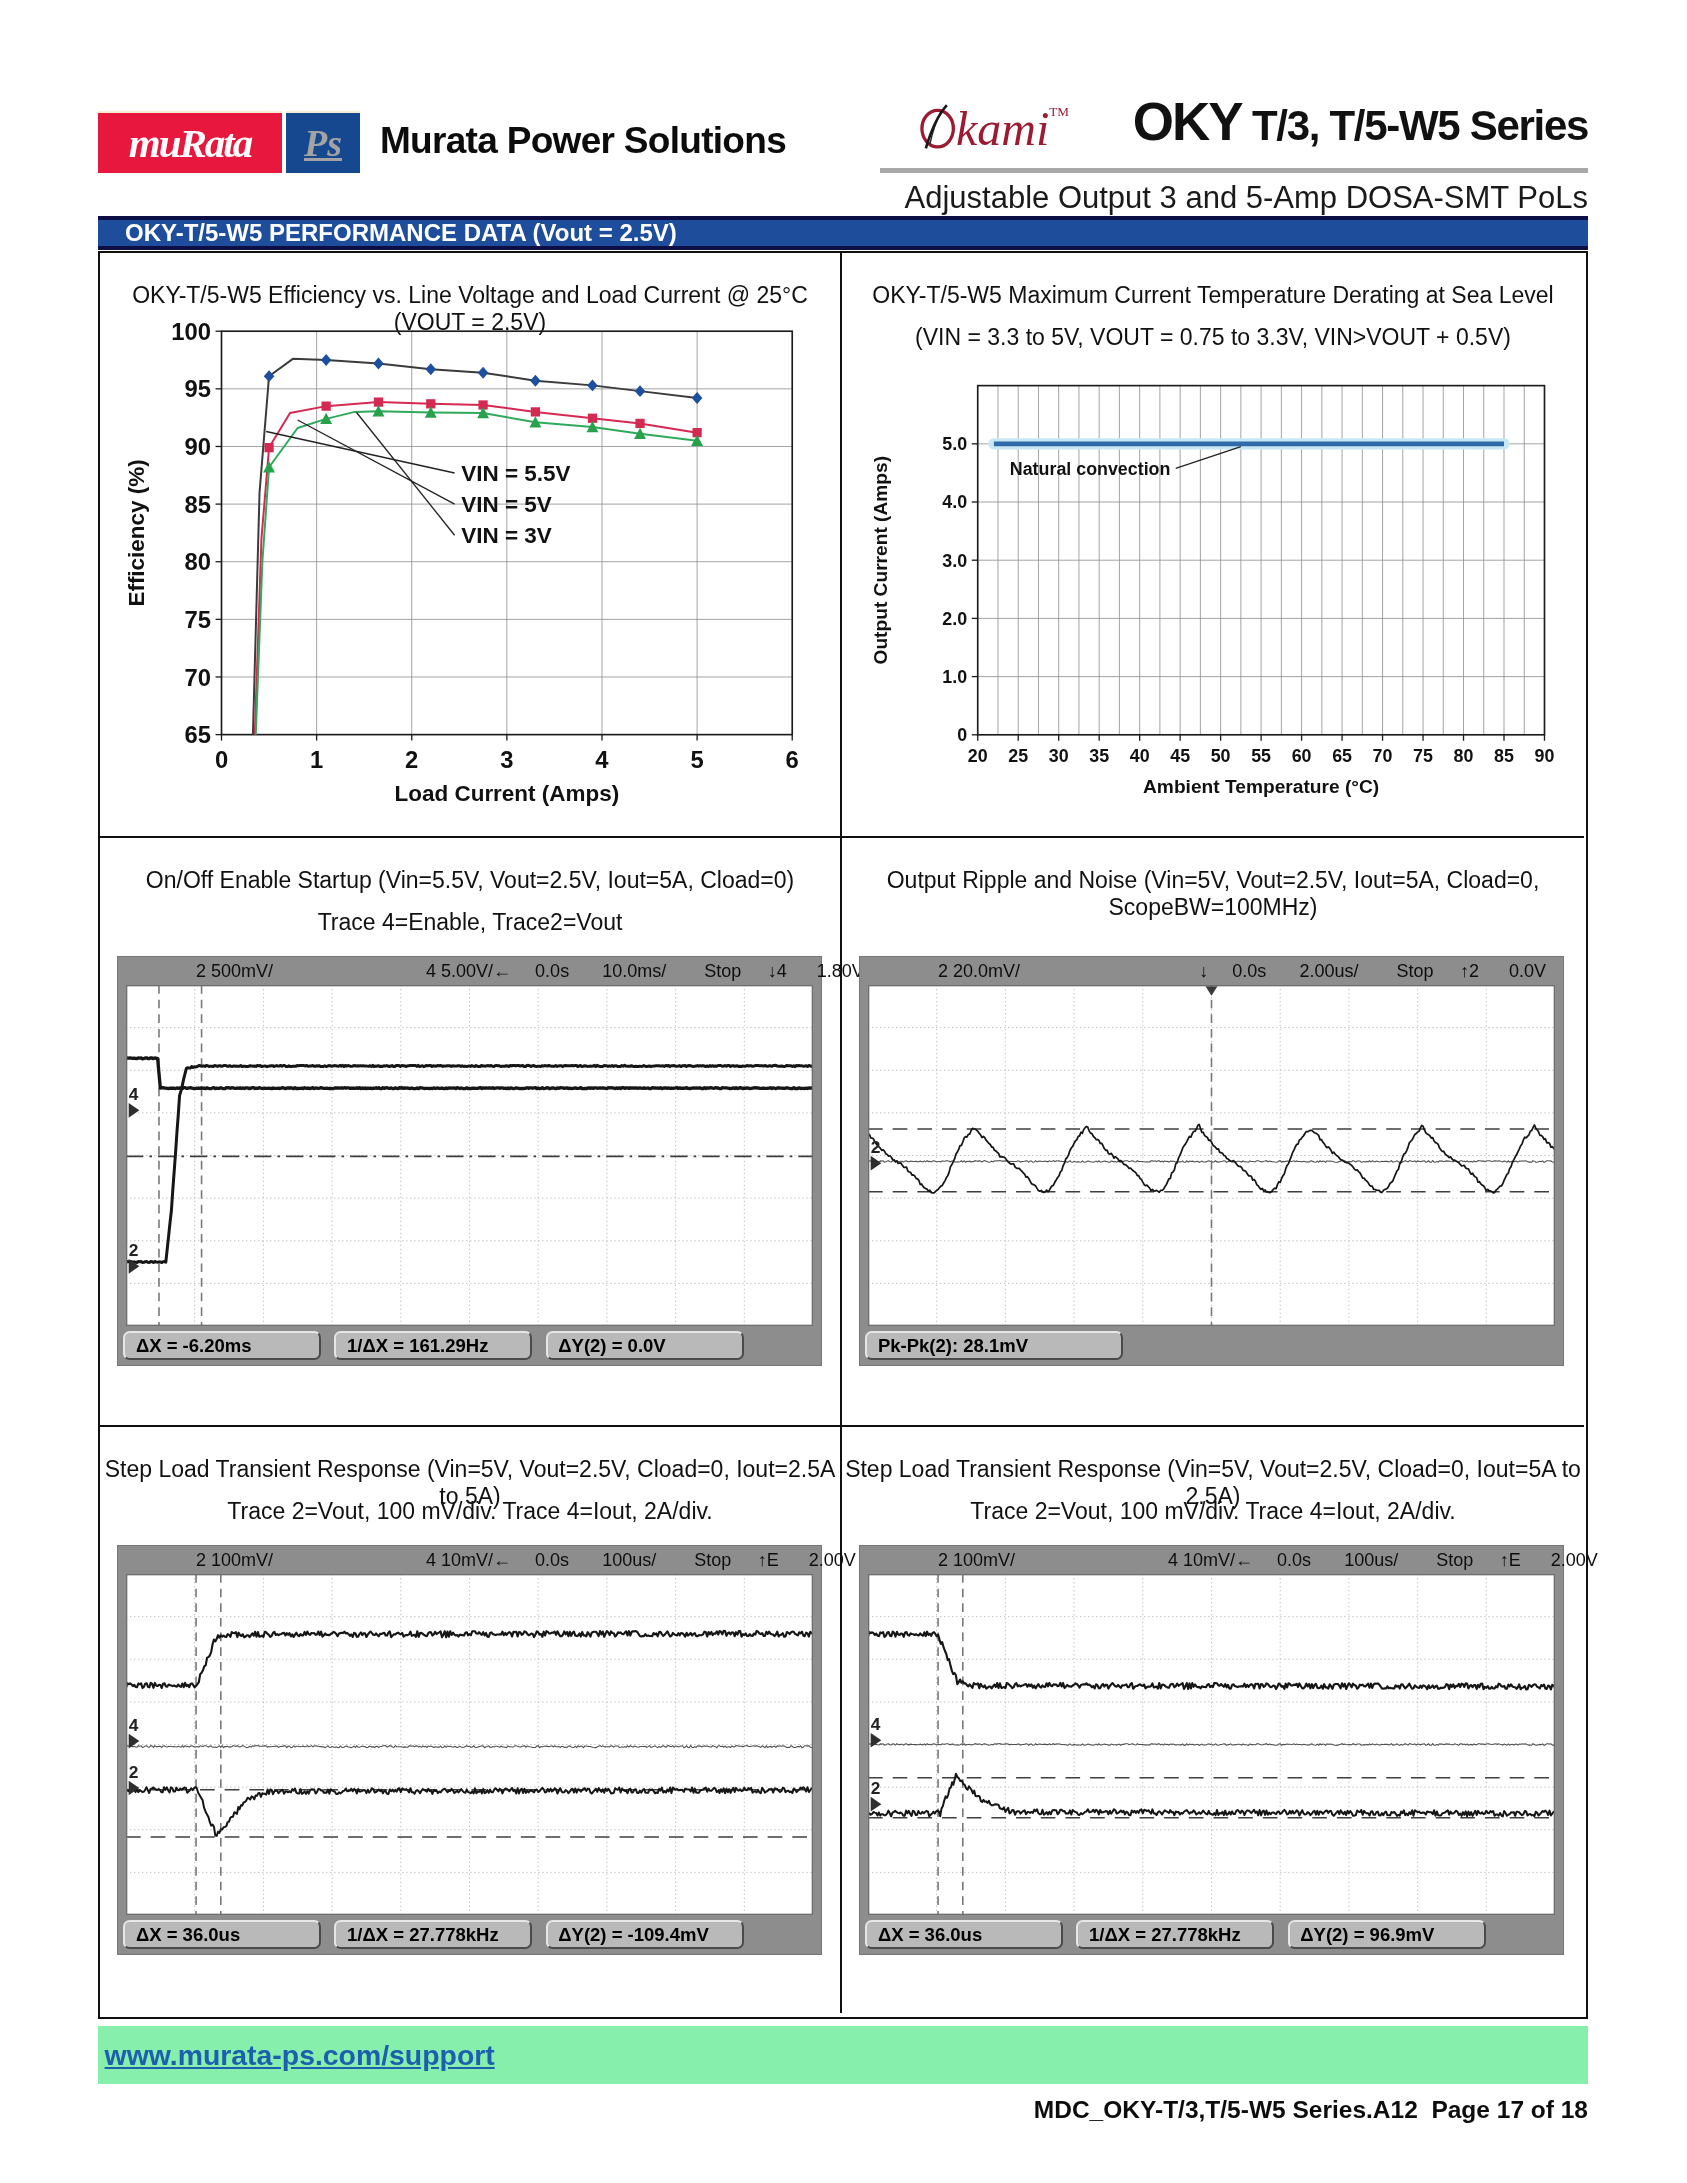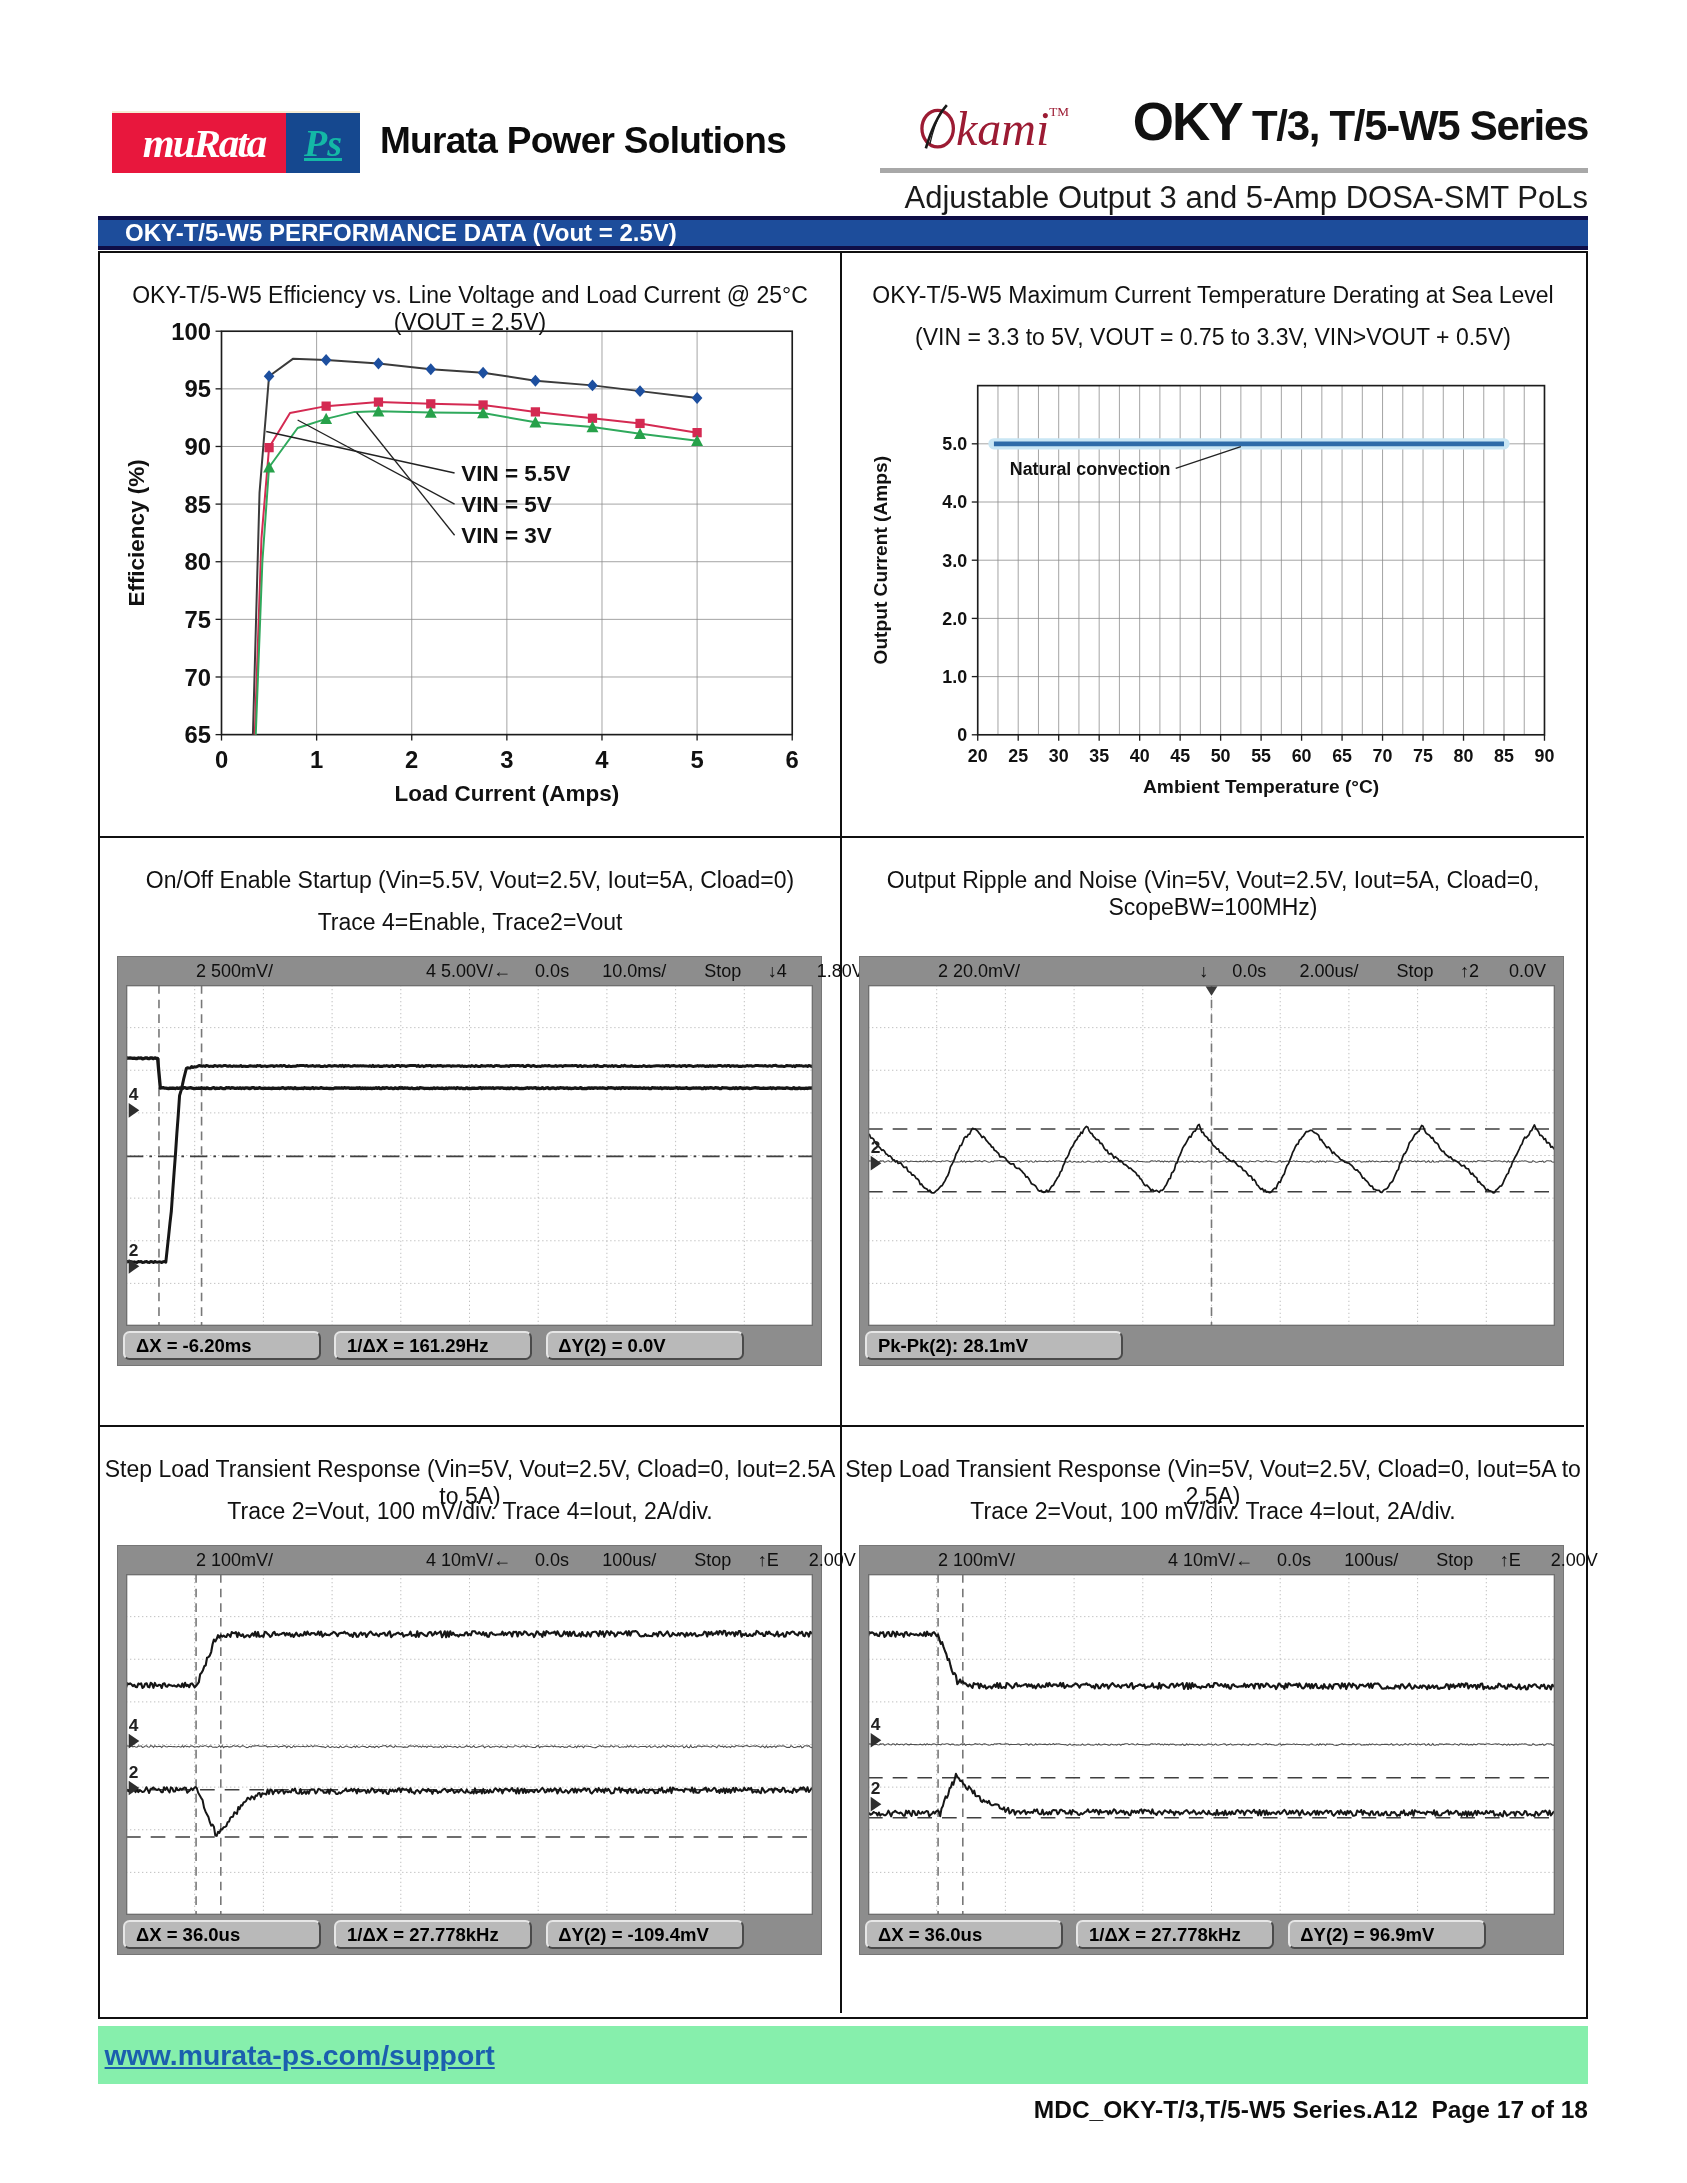--- a/index.html
+++ b/index.html
@@ -1,26 +1,26 @@
 <!DOCTYPE html>
 <html style="font-size:10.6px"><head>
 <meta charset="utf-8">
 <style>
   html,body{margin:0;padding:0;background:#e9e9e9;}
   .page{position:relative;width:1687px;height:2183px;background:#ffffff;overflow:hidden;
         font-family:"Liberation Sans","DejaVu Sans",sans-serif;color:#111;}
   
-  .murata-box{position:absolute;left:112px;top:111px;width:184px;height:60px;background:#e8173d;
+  .murata-box{position:absolute;left:98px;top:111px;width:184px;height:60px;background:#e8173d;
       border-top:2.6px solid #f5ecd4;display:flex;align-items:center;justify-content:center;}
   .murata-box span{font-family:"Liberation Serif","DejaVu Serif",serif;font-style:italic;font-weight:bold;
       font-size:41px;color:#fff;letter-spacing:-2px;}
   .ps-box{position:absolute;left:286px;top:111px;width:74px;height:60px;background:#15488f;
       border-top:2.6px solid #f5ecd4;display:flex;align-items:center;justify-content:center;}
   .ps-box span{font-family:"Liberation Serif","DejaVu Serif",serif;font-style:italic;font-weight:bold;
-      font-size:38px;color:#14b8a6;text-decoration:underline;}
+      font-size:38px;color:#a3a3a3;text-decoration:underline;}
   .company{position:absolute;left:380px;top:120px;font-size:37px;font-weight:bold;letter-spacing:-0.7px;color:#0c0c0c;}
   .okami{position:absolute;left:918px;top:101px;color:#9c1b33;font-family:"Liberation Serif","DejaVu Serif",serif;
       font-size:48px;font-style:italic;display:flex;align-items:flex-start;}
   .okami .tm{font-size:13.2px;font-style:normal;margin-top:2.6px;}
   .series-title{position:absolute;right:99px;top:91px;text-align:right;white-space:nowrap;}
   .series-title .oky{font-size:53px;font-weight:bold;letter-spacing:-2px;}
   .series-title .rest{font-size:42px;font-weight:bold;letter-spacing:-1.3px;}
   .head-rule{position:absolute;left:880px;top:168px;width:708px;height:5.3px;background:#a8a8a8;}
   .subtitle{position:absolute;right:99px;top:180px;font-size:31px;color:#1a1a1a;}
   

